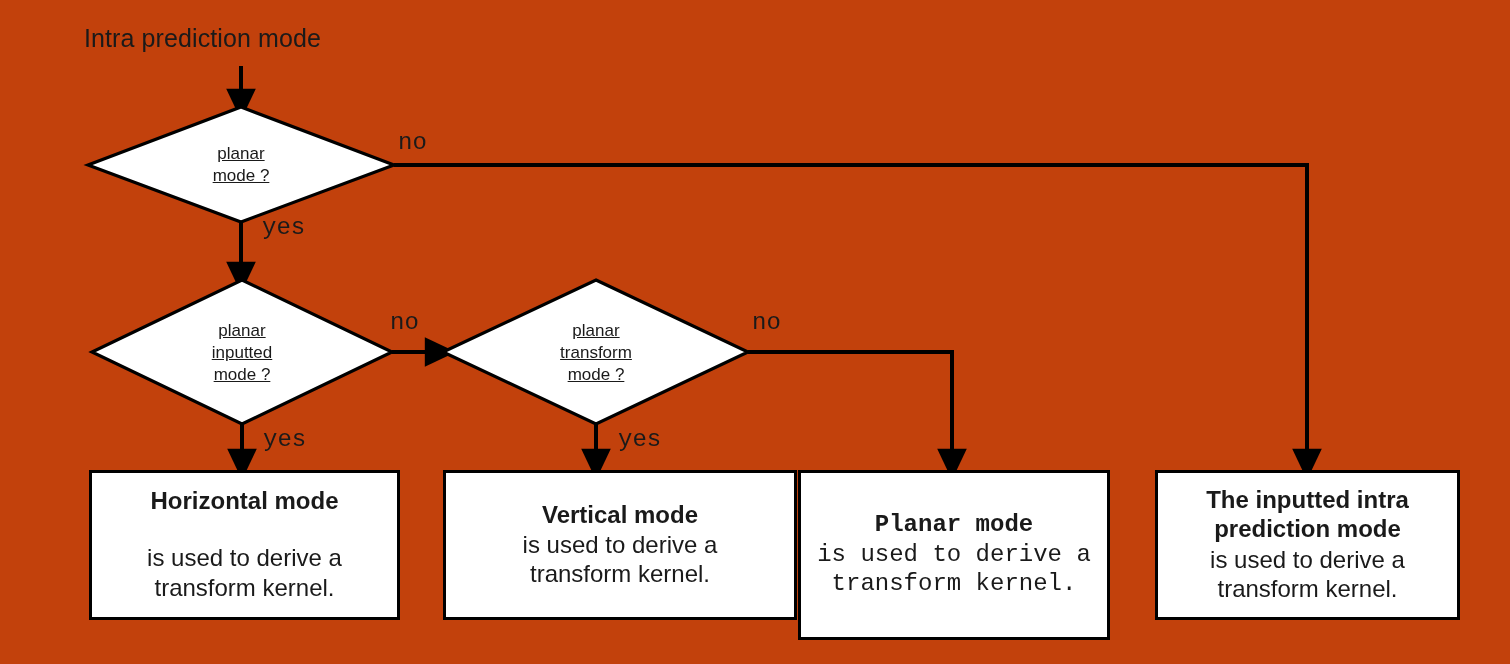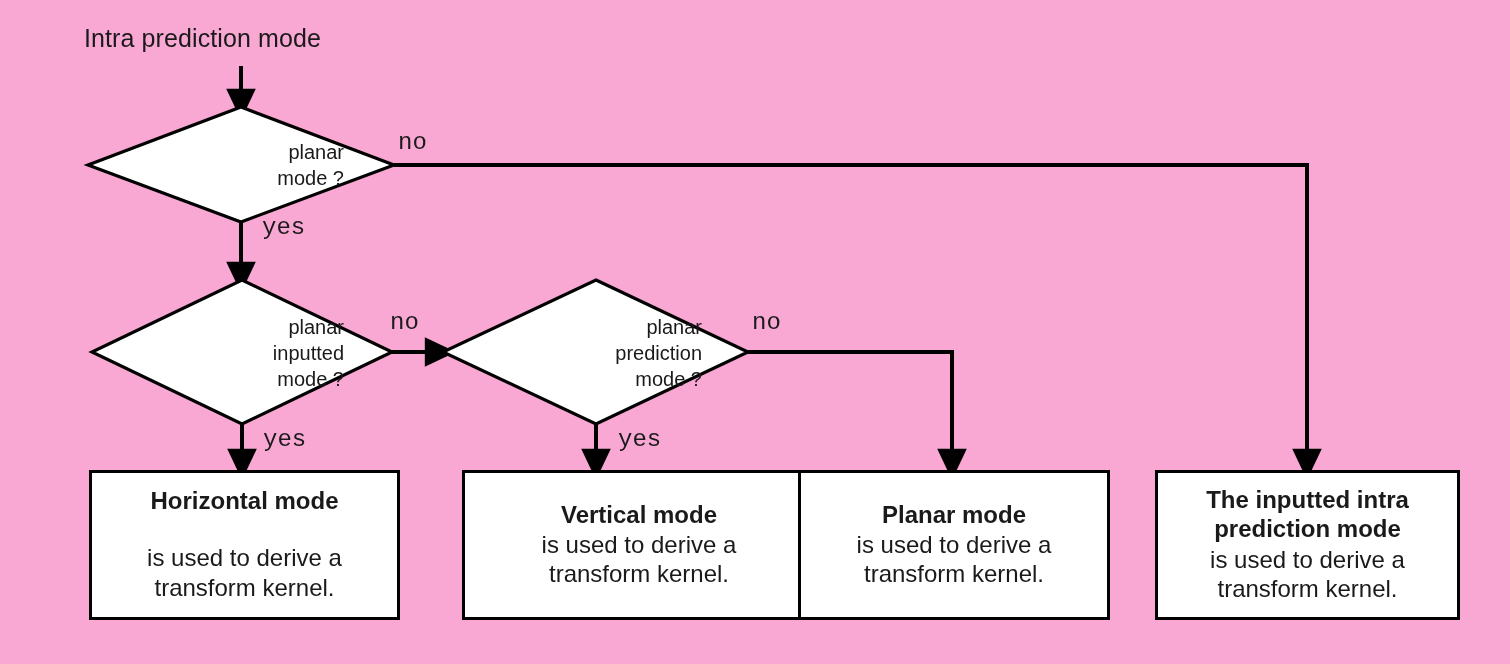--- a/index.html
+++ b/index.html
@@ -9,21 +9,21 @@
     background: #ffffff;
   }
   body {
     font-family: "Liberation Sans", sans-serif;
     color: #1a1a1a;
   }
   #canvas {
     position: relative;
     width: 1510px;
     height: 664px;
-    background: #f9a8d4;
+    background: #c2410c;
     overflow: hidden;
   }
   #wires {
     position: absolute;
     left: 0;
     top: 0;
     width: 1510px;
     height: 664px;
   }
   
@@ -34,25 +34,26 @@
     font-size: 25px;
     letter-spacing: 0.1px;
     white-space: nowrap;
     color: #1a1a1a;
   }
   
   .diamond-label {
     position: absolute;
     display: flex;
     flex-direction: column;
-    align-items: flex-end;
+    align-items: center;
     justify-content: center;
-    font-size: 20px;
+    font-size: 17px;
     line-height: 1.30;
     white-space: nowrap;
+    text-decoration: underline;
   }
   
   .edge-label {
     position: absolute;
     font-size: 24px;
     line-height: 1;
     white-space: nowrap;
     color: #1a1a1a;
     font-family: Liberation Mono, monospace;
   }
@@ -125,46 +126,46 @@
   </div>
 
   <div class="diamond-label" style="left:140px; top:298px; width:204px; height:110px;">
     <div>planar</div>
     <div>inputted</div>
     <div>mode ?</div>
   </div>
 
   <div class="diamond-label" style="left:490px; top:298px; width:212px; height:110px;">
     <div>planar</div>
-    <div>prediction</div>
+    <div>transform</div>
     <div>mode ?</div>
   </div>
 
   <div class="edge-label" style="left:398px; top:131px;">no</div>
   <div class="edge-label" style="left:262px; top:216px;">yes</div>
 
   <div class="edge-label" style="left:390px; top:311px;">no</div>
   <div class="edge-label" style="left:263px; top:428px;">yes</div>
 
   <div class="edge-label" style="left:752px; top:311px;">no</div>
   <div class="edge-label" style="left:618px; top:428px;">yes</div>
 
   <div class="term-box" style="left:89px; top:470px; width:311px; height:150px;gap:27px;">
     <div class="term-title">Horizontal mode</div>
     <div class="term-body">is used to derive a
 transform kernel.</div>
   </div>
 
-  <div class="term-box" style="left:462px; top:470px; width:354px; height:150px;">
+  <div class="term-box" style="left:443px; top:470px; width:354px; height:150px;">
     <div class="term-title">Vertical mode</div>
     <div class="term-body">is used to derive a
 transform kernel.</div>
   </div>
 
-  <div class="term-box" style="left:798px; top:470px; width:312px; height:150px;">
+  <div class="term-box" style="left:798px; top:470px; width:312px; height:170px;font-family:Liberation Mono, monospace;">
     <div class="term-title">Planar mode</div>
     <div class="term-body">is used to derive a
 transform kernel.</div>
   </div>
 
   <div class="term-box" style="left:1155px; top:470px; width:305px; height:150px;">
     <div class="term-title">The inputted intra
 prediction mode</div>
     <div class="term-body">is used to derive a
 transform kernel.</div>

